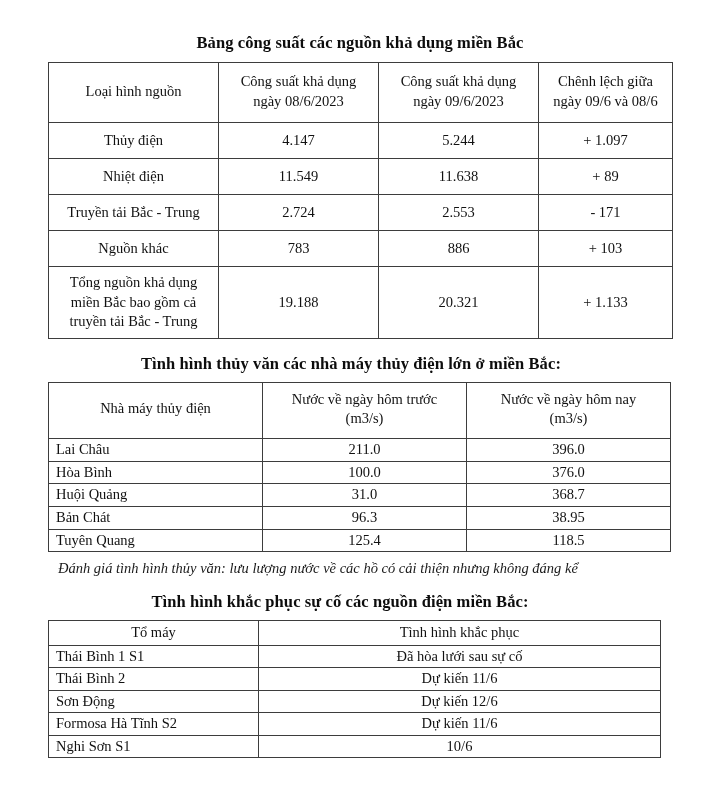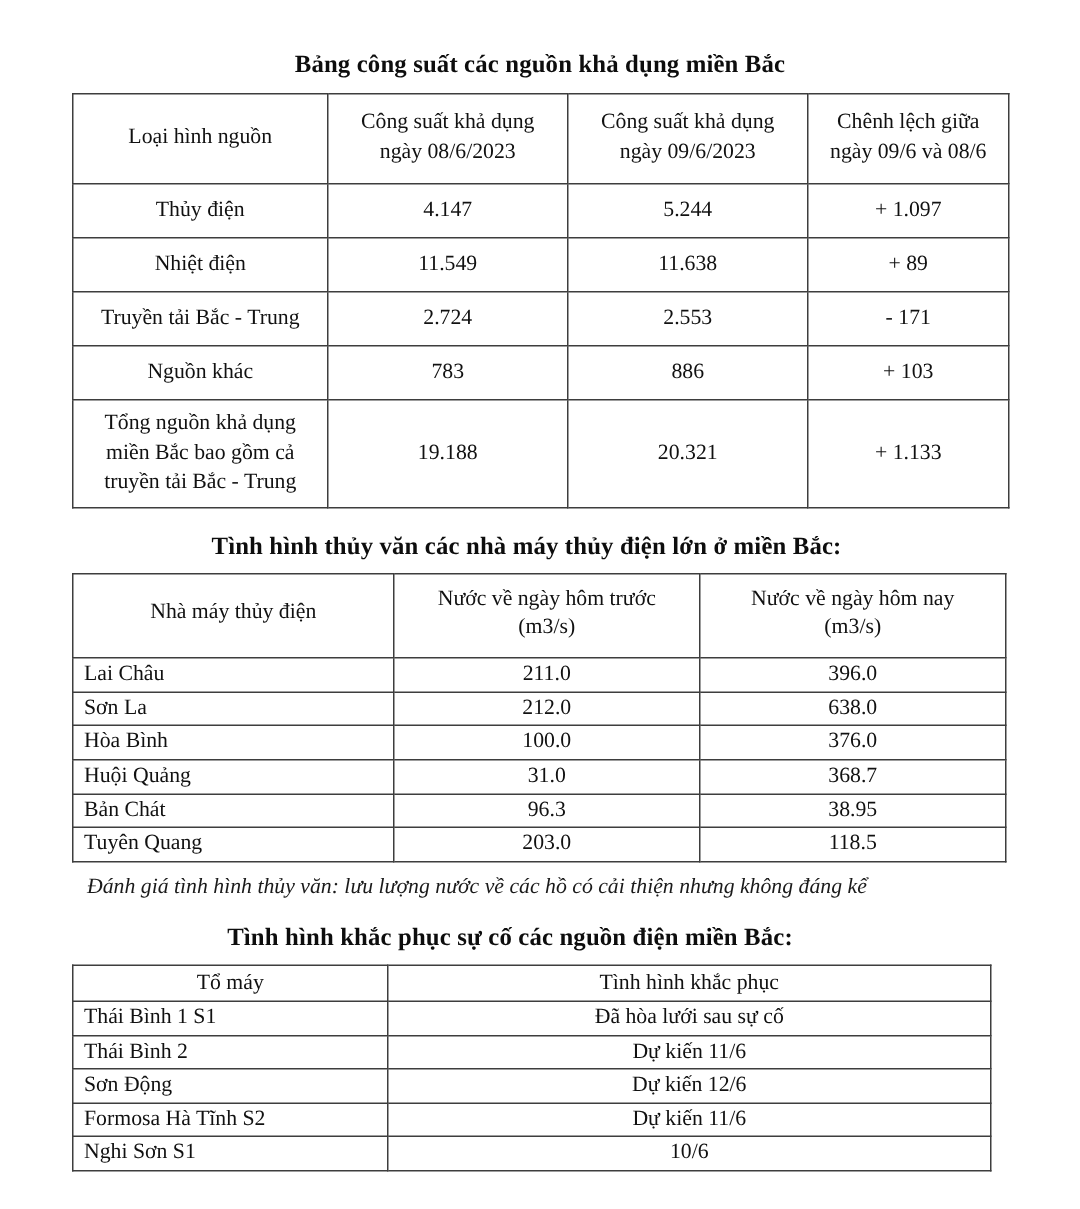--- a/index.html
+++ b/index.html
@@ -220,42 +220,37 @@
         </th>
       </tr>
     </thead>
     <tbody>
       <tr>
         <td class="name">Lai Châu</td>
         <td class="num">211.0</td>
         <td class="num">396.0</td>
       </tr>
       <tr>
-        <td class="name">Sơn La</td>
-        <td class="num">212.0</td>
-        <td class="num">638.0</td>
-      </tr>
-      <tr>
         <td class="name">Hòa Bình</td>
         <td class="num">100.0</td>
         <td class="num">376.0</td>
       </tr>
       <tr>
         <td class="name">Huội Quảng</td>
         <td class="num">31.0</td>
         <td class="num">368.7</td>
       </tr>
       <tr>
         <td class="name">Bản Chát</td>
         <td class="num">96.3</td>
         <td class="num">38.95</td>
       </tr>
       <tr>
         <td class="name">Tuyên Quang</td>
-        <td class="num">203.0</td>
+        <td class="num">125.4</td>
         <td class="num">118.5</td>
       </tr>
     </tbody>
   </table>
 
   <div class="note">Đánh giá tình hình thủy văn:  lưu lượng nước về các hồ có cải thiện nhưng không đáng kể</div>
 
   <div class="heading h-sec3">Tình hình khắc phục sự cố các nguồn điện miền Bắc:</div>
 
   <table id="table-recovery">

